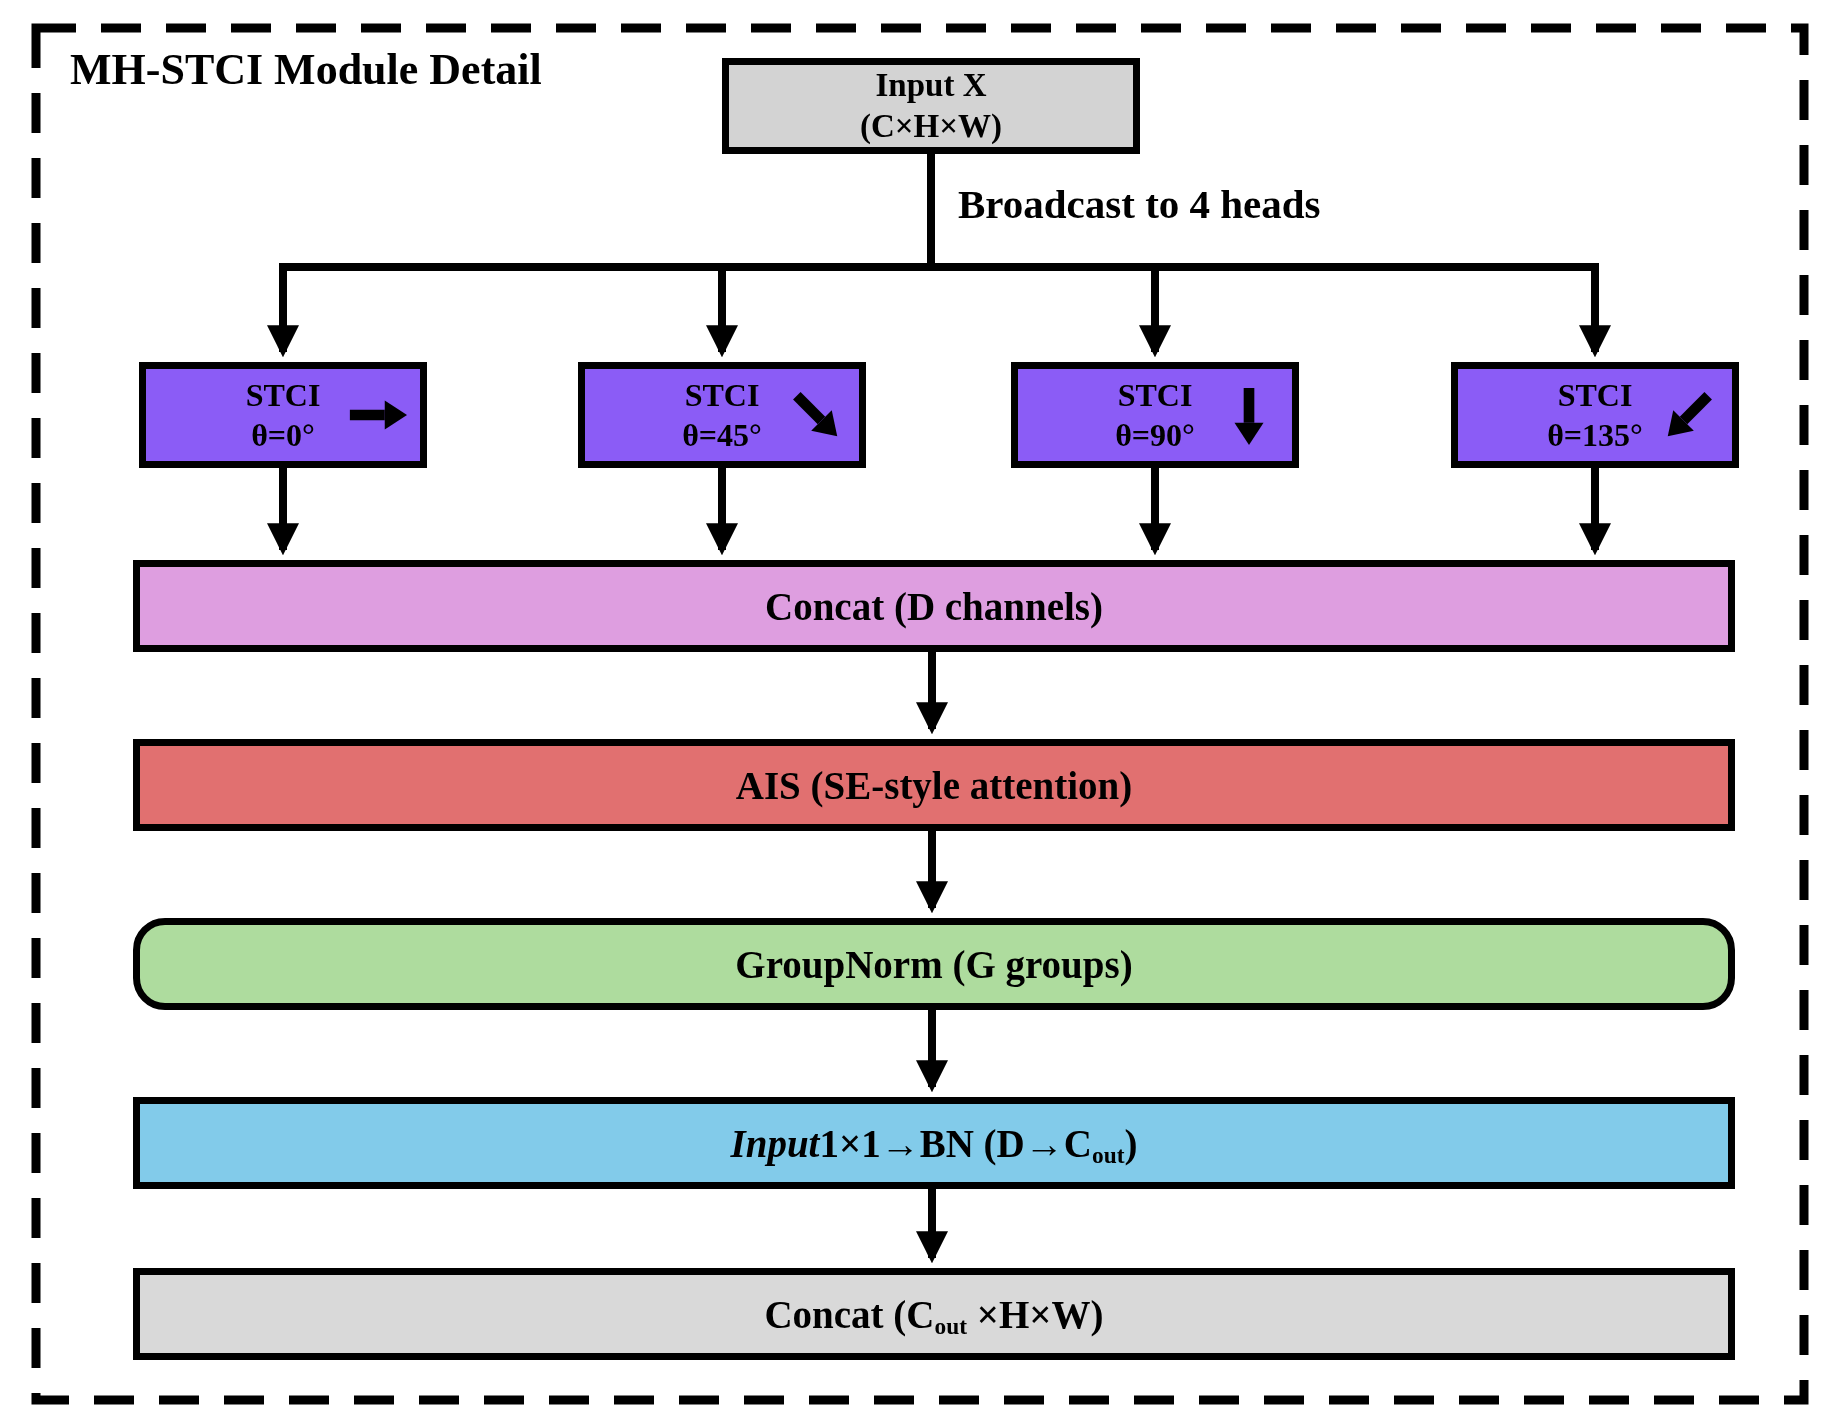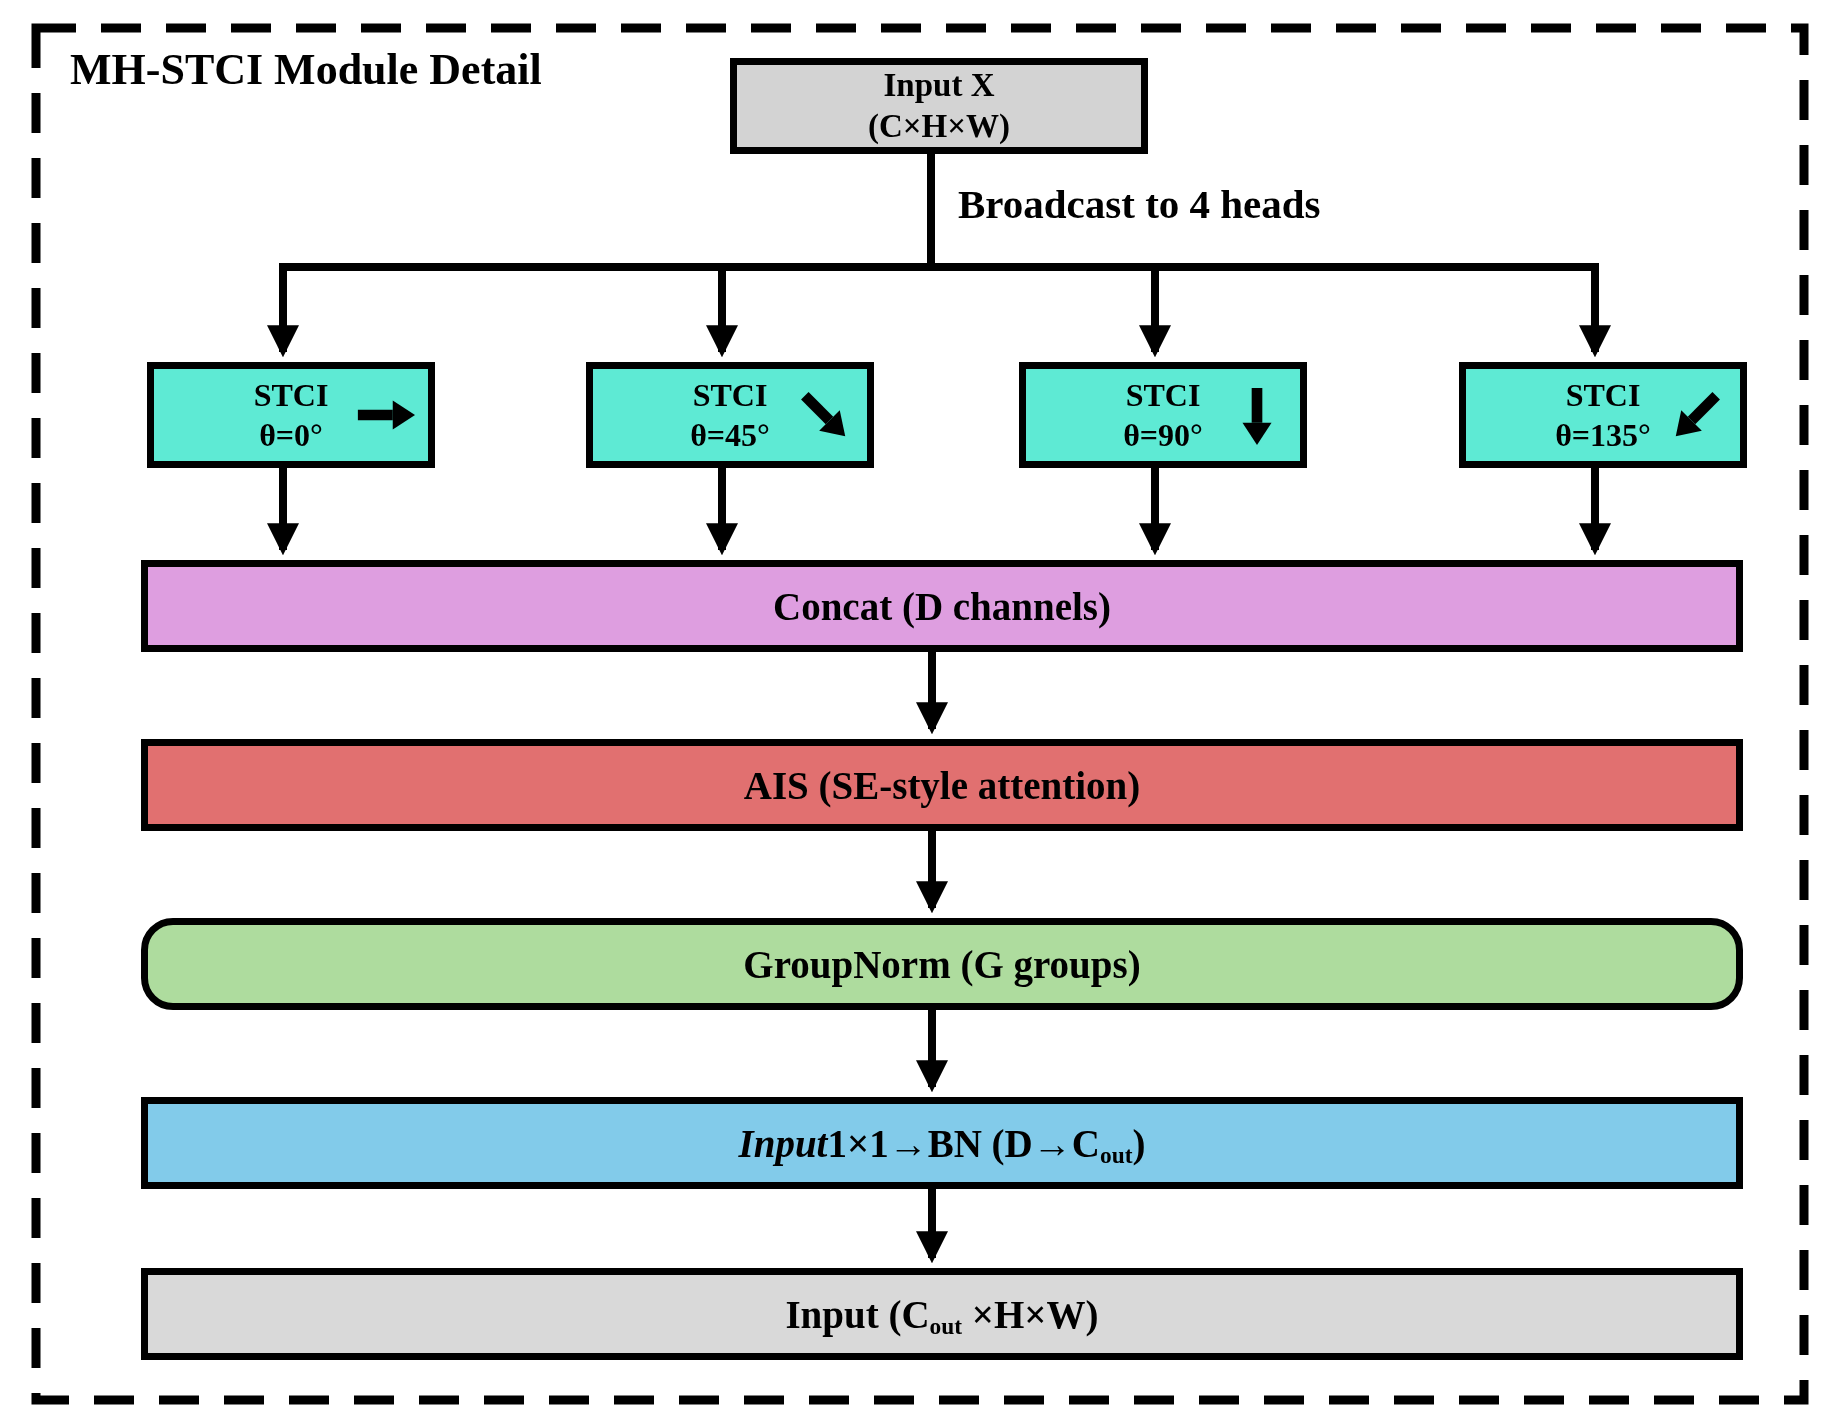--- a/index.html
+++ b/index.html
@@ -4,27 +4,27 @@
 <style>
   html,body{margin:0;padding:0;background:#ffffff;}
   .canvas{
     position:relative;width:1836px;height:1422px;background:#ffffff;
     font-family:"Liberation Serif", serif;font-weight:bold;color:#000;
     overflow:hidden;
   }
   .overlay{position:absolute;left:0;top:0;width:1836px;height:1422px;pointer-events:none;}
   .node{
     position:absolute;box-sizing:border-box;border:7px solid #000;
-    display:flex;align-items:center;justify-content:center;text-align:center;margin-left:8px;
+    display:flex;align-items:center;justify-content:center;text-align:center;
   }
   .title{position:absolute;left:70px;top:44px;font-size:44px;white-space:nowrap;}
   .input-box{left:722px;top:58px;width:418px;height:96px;background:#D3D3D3;
     flex-direction:column;font-size:33px;line-height:1.25;}
   .bcast{position:absolute;left:958px;top:180px;font-size:41px;white-space:nowrap;}
-  .stci{top:362px;width:288px;height:106px;background:#5eead4;
+  .stci{top:362px;width:288px;height:106px;background:#8b5cf6;
     flex-direction:column;font-size:32px;line-height:1.25;}
   .stci .head-text{position:relative;z-index:1;}
   .stci-1{left:139px;} .stci-2{left:578px;} .stci-3{left:1011px;} .stci-4{left:1451px;}
   .dir-arrow{position:absolute;right:12px;top:50%;width:62px;height:62px;margin-top:-31px;}
   .rot0{transform:rotate(0deg);} .rot45{transform:rotate(45deg);}
   .rot90{transform:rotate(90deg);} .rot135{transform:rotate(135deg);}
   .bar{left:133px;width:1602px;height:92px;font-size:39px;}
   .bar-concat{top:560px;background:#DE9EE0;}
   .bar-ais{top:739px;background:#E17070;}
   .bar-gn{top:918px;background:#AEDC9E;border-radius:32px;}
@@ -123,16 +123,16 @@
 
   <div class="node bar bar-gn">
     <span>GroupNorm (G groups)</span>
   </div>
 
   <div class="node bar bar-conv">
     <span><span class="it">Input</span><span>1×1→BN (D→C</span><span class="sub">out</span><span>)</span></span>
   </div>
 
   <div class="node bar bar-out">
-    <span style="white-space:pre;"><span>Input (C</span><span class="sub">out</span><span> ×H×W)</span></span>
+    <span style="white-space:pre;"><span>Concat (C</span><span class="sub">out</span><span> ×H×W)</span></span>
   </div>
 
 </div>
 
 </body></html>

